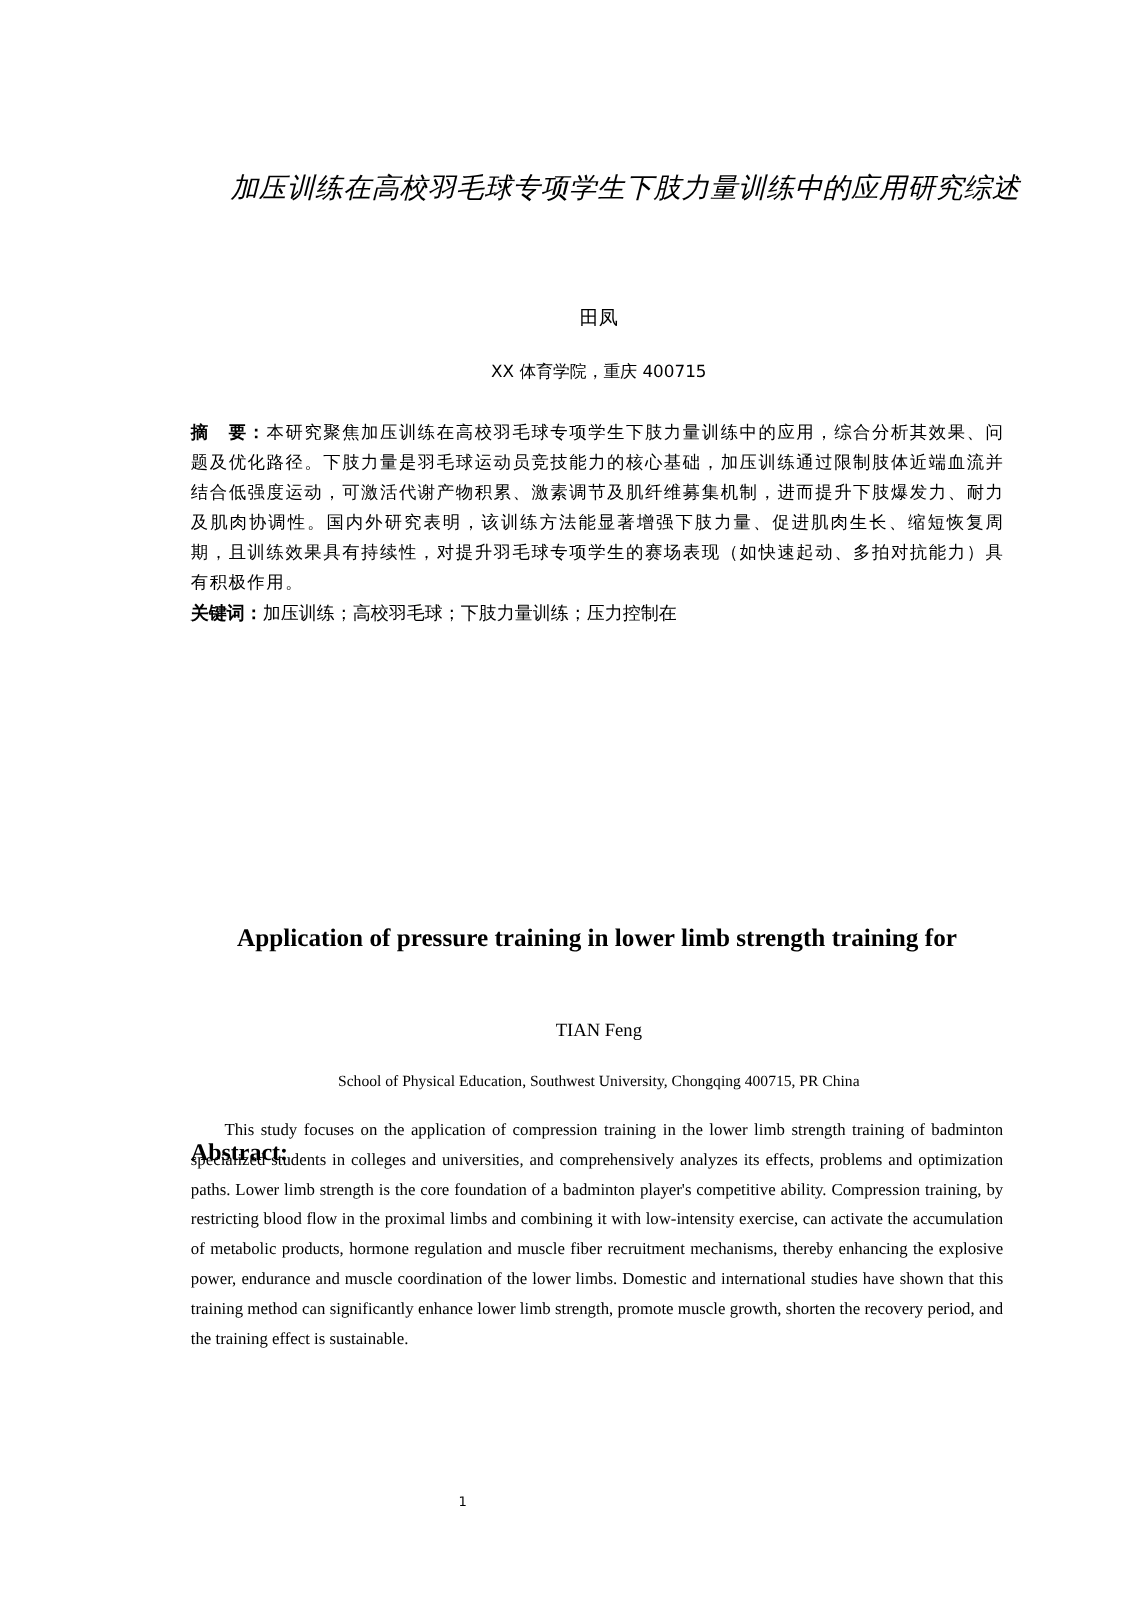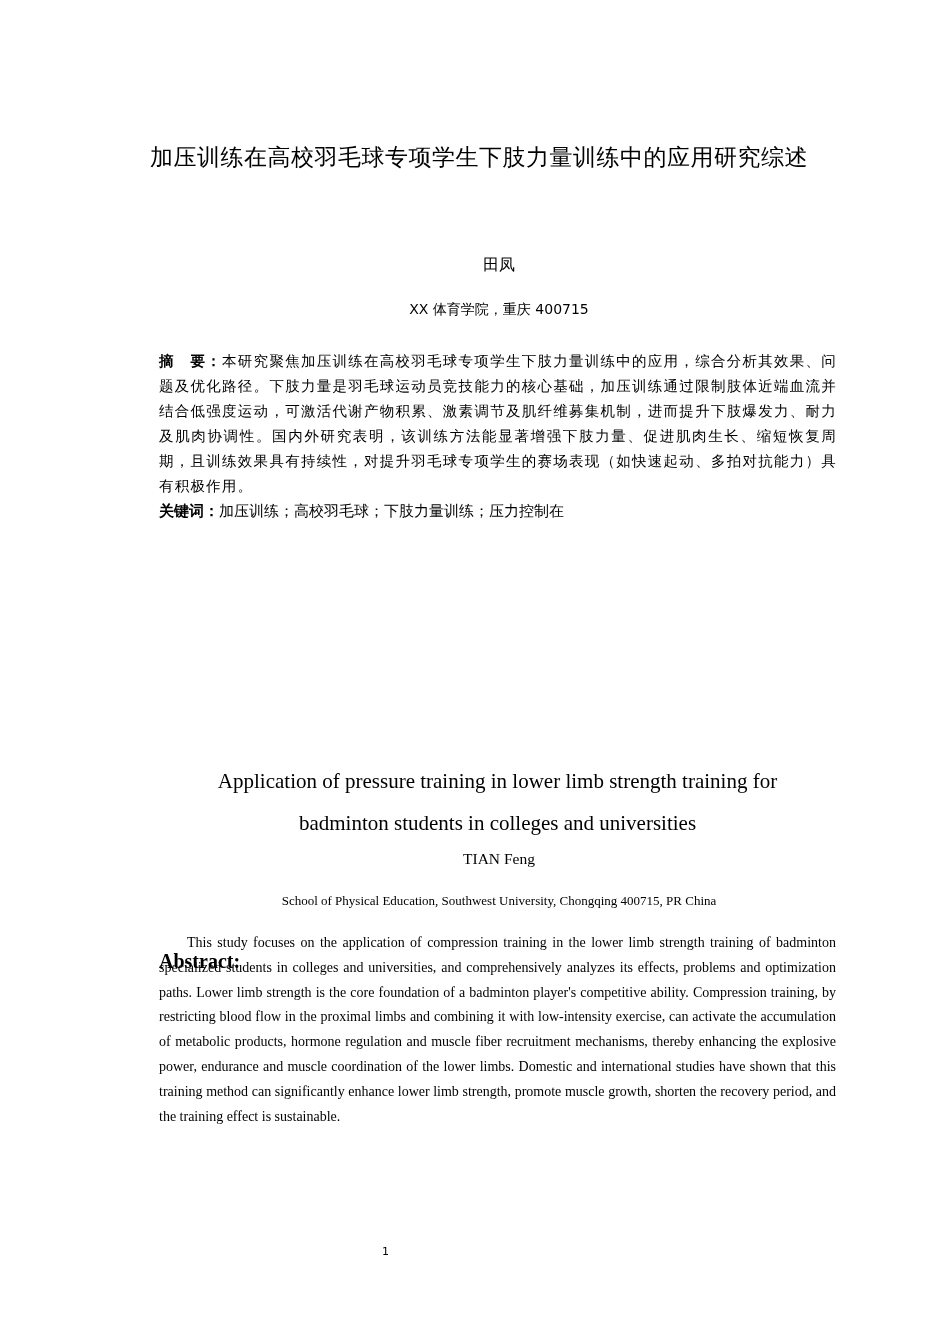--- a/index.html
+++ b/index.html
@@ -1,31 +1,31 @@
 <!DOCTYPE html>
 <html><head>
 <meta charset="utf-8">
 <style>
   html, body { margin:0; padding:0; background:#ffffff; }
   body { width:950px; height:1344px; position:relative; overflow:hidden; color:#000; }
   .page { position:absolute; left:0; top:0; width:950px; height:1344px; background:#fff; }
-  .cn-title { position:absolute; left:150px; width:700px; text-align:left;
-    font-family:"DejaVu Sans", sans-serif; font-size:23px; line-height:42px; top:136px; letter-spacing:0.5px; }
+  .cn-title { position:absolute; left:150px; width:700px; text-align:right;
+    font-family:"DejaVu Sans", sans-serif; font-size:23px; line-height:42px; top:136px; letter-spacing:0.5px;font-style:italic; }
   .cn-author { position:absolute; left:0; width:998px; text-align:center; top:255px;
     font-family:"DejaVu Serif", serif; font-size:16px; }
   .cn-affil { position:absolute; left:0; width:998px; text-align:center; top:301px;
     font-family:"DejaVu Sans", sans-serif; font-size:14px; }
   .cn-abstract { position:absolute; left:159px; width:678px; top:348px;
     font-family:"DejaVu Serif", serif; font-size:14.5px; line-height:25px; text-align:justify; letter-spacing:1.2px; }
   .cn-abstract p { margin:0; }
   .indent { text-indent:2em; }
   .lbl { font-weight:bold;margin-top:28px; }
   .kw { letter-spacing:0; font-size:15px; }
   .en-title { position:absolute; left:150px; width:695px; text-align:center; top:760px;
-    font-family:"Liberation Serif", serif; font-weight:normal; font-size:21px; line-height:42px; }
+    font-family:"Liberation Serif", serif; font-weight:bold; font-size:21px; line-height:42px; }
   .en-author { position:absolute; left:0; width:998px; text-align:center; top:850px;
     font-family:"Liberation Serif", serif; font-size:15.5px; }
   .en-affil { position:absolute; left:0; width:998px; text-align:center; top:893px;
     font-family:"Liberation Serif", serif; font-size:13px; }
   .en-abs-label { position:absolute; left:159px; top:950px;
     font-family:"Liberation Serif", serif; font-weight:bold; font-size:20px; }
   .en-abstract { position:absolute; left:159px; width:677px; top:931px;
     font-family:"Liberation Serif", serif; font-size:14px; line-height:24.8px; text-align:justify; }
   .en-abstract p { margin:0; text-indent:2em; }
   .page-num { position:absolute; left:382px; top:1245px; font-family:"DejaVu Sans", sans-serif; font-size:11px; }
@@ -38,21 +38,20 @@
   <div class="cn-author">田凤</div>
   <div class="cn-affil">XX 体育学院，重庆  400715</div>
 
   <div class="cn-abstract">
     <p><span class="lbl">摘　要：</span><span>本研究聚焦加压训练在高校羽毛球专项学生下肢力量训练中的应用，综合分析其效果、问题及优化路径。下肢力量是羽毛球运动员竞技能力的核心基础，加压训练通过限制肢体近端血流并结合低强度运动，可激活代谢产物积累、激素调节及肌纤维募集机制，进而提升下肢爆发力、耐力及肌肉协调性。国内外研究表明，该训练方法能显著增强下肢力量、促进肌肉生长、缩短恢复周期，且训练效果具有持续性，对提升羽毛球专项学生的赛场表现（如快速起动、多拍对抗能力）具有积极作用。</span></p>
     <p class="kw"><span class="lbl">关键词：</span><span>加压训练；高校羽毛球；下肢力量训练；压力控制在</span></p>
   </div>
 
   <div class="en-title">
     <div>Application of pressure training in lower limb strength training for</div>
-    <div>badminton students in colleges and universities</div>
   </div>
   <div class="en-author">TIAN Feng</div>
   <div class="en-affil">School of Physical Education, Southwest University, Chongqing  400715, PR China</div>
   <div class="en-abs-label">Abstract:</div>
   <div class="en-abstract">
     <p>This study focuses on the application of compression training in the lower limb strength training of badminton specialized students in colleges and universities, and comprehensively analyzes its effects, problems and optimization paths. Lower limb strength is the core foundation of a badminton player's competitive ability. Compression training, by restricting blood flow in the proximal limbs and combining it with low-intensity exercise, can activate the accumulation of metabolic products, hormone regulation and muscle fiber recruitment mechanisms, thereby enhancing the explosive power, endurance and muscle coordination of the lower limbs. Domestic and international studies have shown that this training method can significantly enhance lower limb strength, promote muscle growth, shorten the recovery period, and the training effect is sustainable.</p>
   </div>
 
   <div class="page-num">1</div>
 </div>

